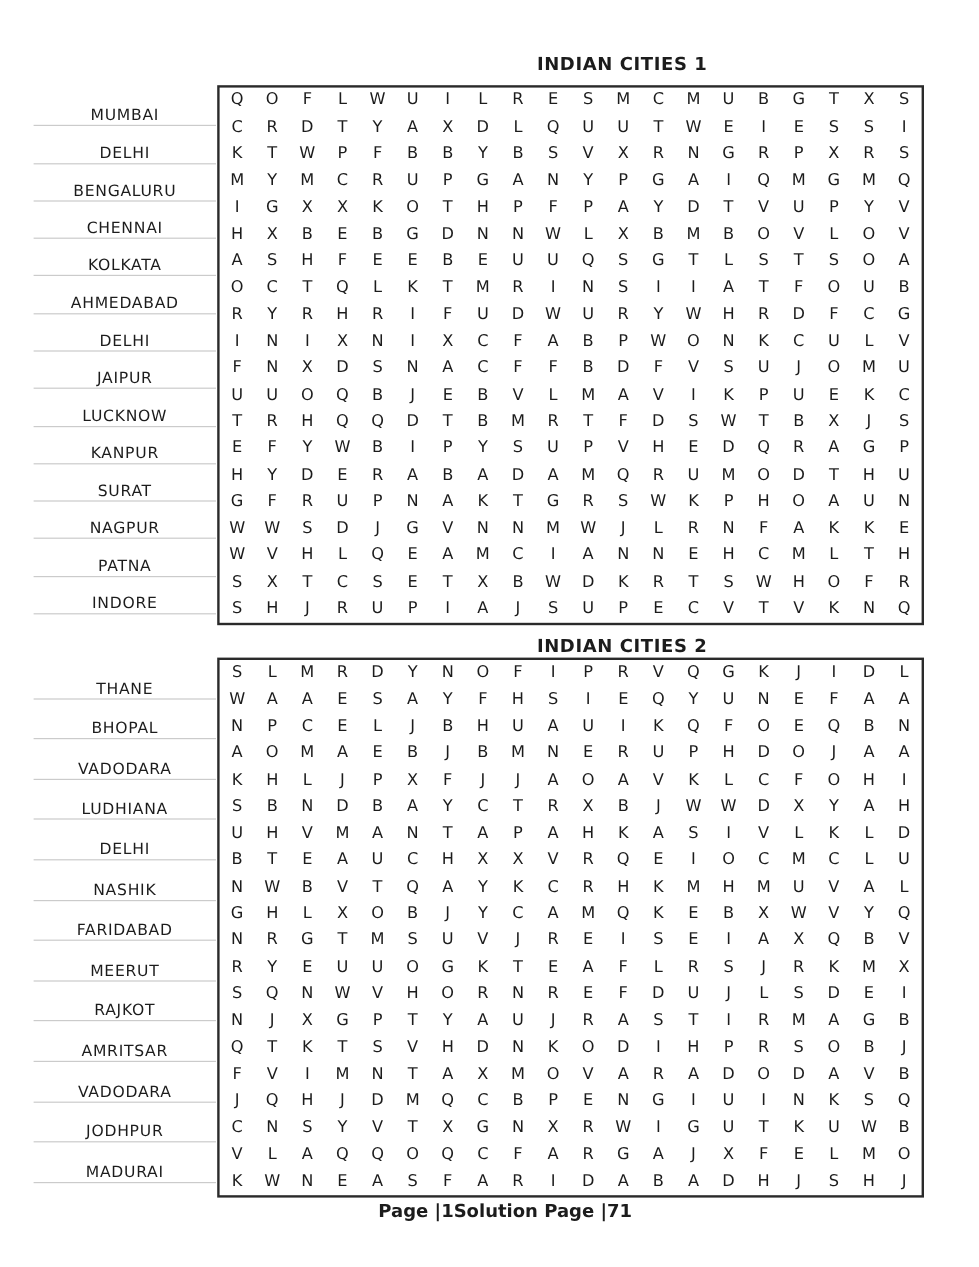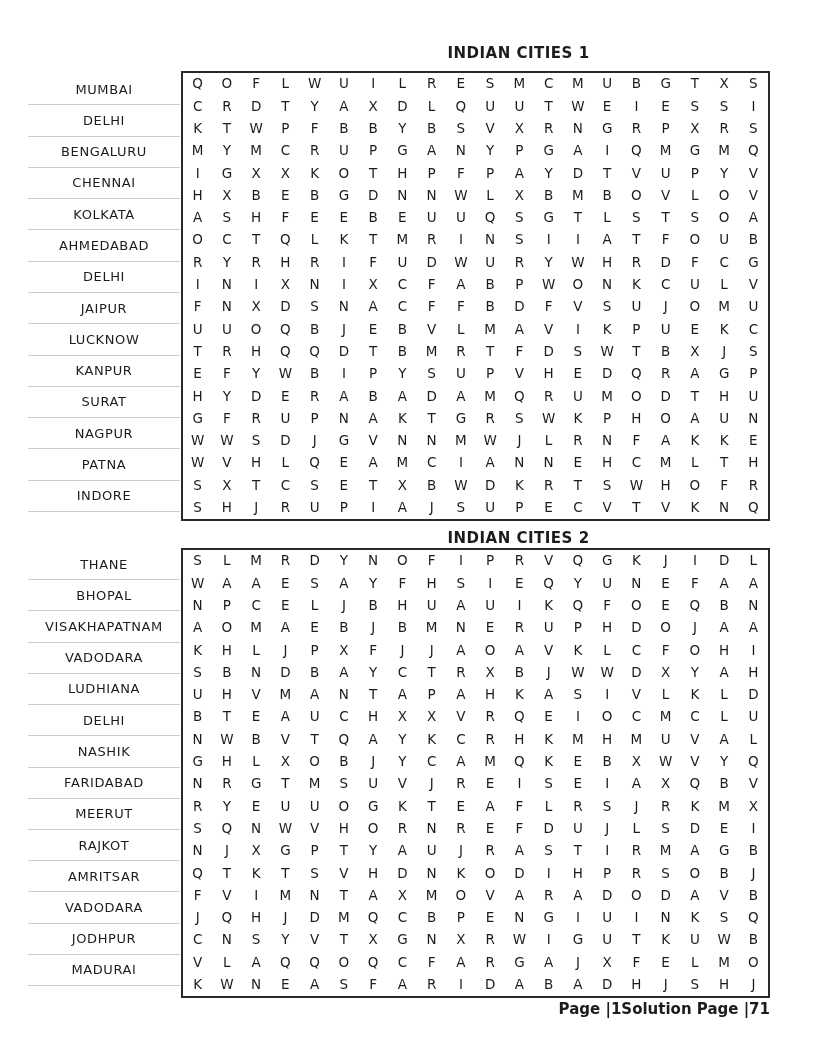--- a/index.html
+++ b/index.html
@@ -47,36 +47,36 @@
     left: 28px;
     width: 152px;
     display: flex;
     flex-direction: column;
   }
   #word-list-1 { top: 74px; height: 438px; }
   #word-list-2 { top: 549px; height: 437px; }
   .word-item {
     flex: 1;
     display: flex;
-    align-items: center;
+    align-items: flex-end;
     justify-content: center;
     border-bottom: 1px solid #cbcbcb;
   }
   .word-label {
     font-size: 13px;
     letter-spacing: 0.6px;
     white-space: nowrap;
   }
   .footer {
     position: absolute;
     left: 44px;
     right: 46px;
     top: 1000px;
     display: flex;
-    justify-content: flex-end;
+    justify-content: center;
     font-size: 15px;
     font-weight: bold;
     margin-left: 28px;
   }
 </style>
 </head>
 <body>
 
 <section>
   <h2 id="title-1" class="puzzle-title">INDIAN CITIES 1</h2>
@@ -531,23 +531,20 @@
 <section>
   <h2 id="title-2" class="puzzle-title">INDIAN CITIES 2</h2>
   <div id="word-list-2" class="word-list">
       <div class="word-item">
         <span class="word-label">THANE</span>
       </div>
       <div class="word-item">
         <span class="word-label">BHOPAL</span>
       </div>
       <div class="word-item">
-        <span class="word-label">VISAKHAPATNAM</span>
-      </div>
-      <div class="word-item">
         <span class="word-label">VADODARA</span>
       </div>
       <div class="word-item">
         <span class="word-label">LUDHIANA</span>
       </div>
       <div class="word-item">
         <span class="word-label">DELHI</span>
       </div>
       <div class="word-item">
         <span class="word-label">NASHIK</span>

